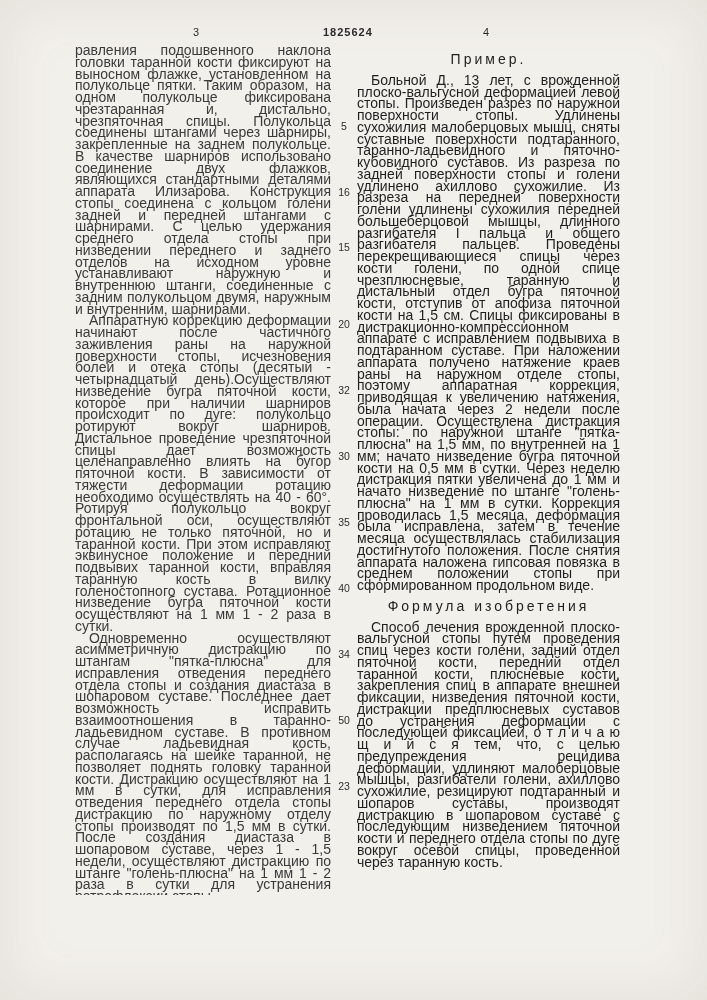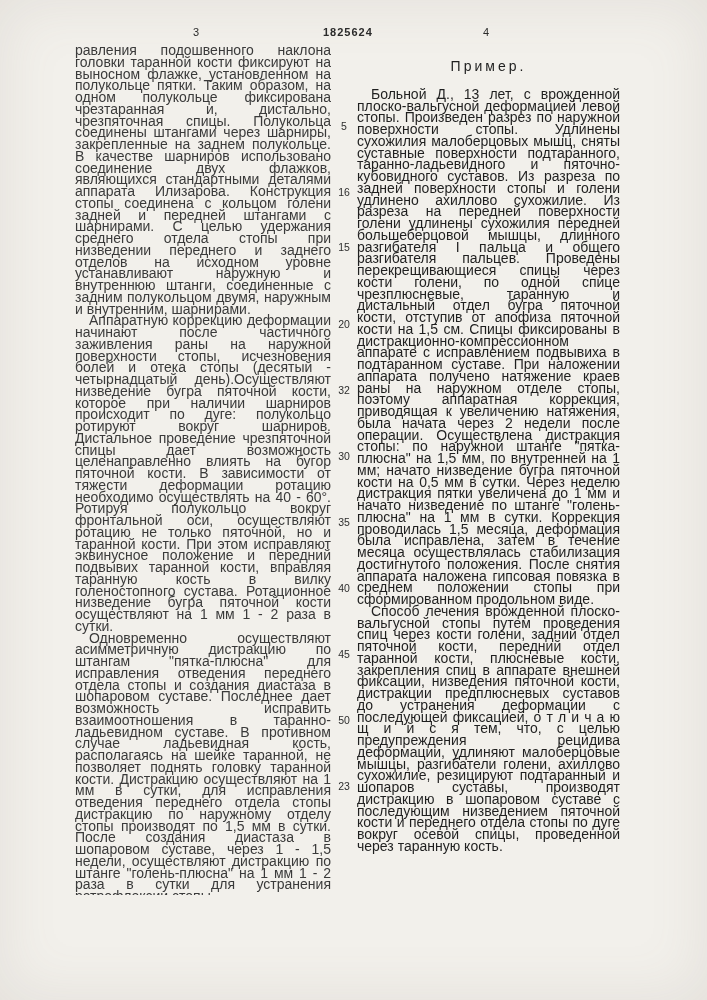--- a/index.html
+++ b/index.html
@@ -61,21 +61,21 @@
     color: #2e2e2e;
   }
 
   p { margin: 0; }
   p.indent { text-indent: 14px; }
 
   .heading {
     text-align: center;
     letter-spacing: 3px;
     text-indent: 0;
-    margin: 16px;
+    margin: 9px;
   }
 </style>
 </head>
 <body>
 
 <div class="page">
 
   <div class="header">
     <span class="pg-left">3</span>
     <span class="pat-num">1825624</span>
@@ -92,26 +92,27 @@
 
     <div class="gutter">
       <span style="top:75px">5</span>
       <span style="top:141px">16</span>
       <span style="top:196px">15</span>
       <span style="top:273px">20</span>
       <span style="top:339px">32</span>
       <span style="top:405px">30</span>
       <span style="top:471px">35</span>
       <span style="top:537px">40</span>
-      <span style="top:603px">45</span>
+      <span style="top:603px">34</span>
       <span style="top:669px">50</span>
       <span style="top:735px">23</span>
     </div>
 
     <div class="col col-right">
       <p class="heading">Пример.</p>
       <p class="indent">Больной Д., 13 лет, с врожденной плоско-вальгусной деформацией левой стопы. Произведен разрез по наружной поверхности стопы. Удлинены сухожилия малоберцовых мышц, сняты суставные поверхности подтаранного, таранно-ладьевидного и пяточно-кубовидного суставов. Из разреза по задней поверхности стопы и голени удлинено ахиллово сухожилие. Из разреза на передней поверхности голени удлинены сухожилия передней большеберцовой мышцы, длинного разгибателя I пальца и общего разгибателя пальцев. Проведены перекрещивающиеся спицы через кости голени, по одной спице чрезплюсневые, таранную и дистальный отдел бугра пяточной кости, отступив от апофиза пяточной кости на 1,5 см. Спицы фиксированы в дистракционно-компрессионном аппарате с исправлением подвывиха в подтаранном суставе. При наложении аппарата получено натяжение краев раны на наружном отделе стопы, поэтому аппаратная коррекция, приводящая к увеличению натяжения, была начата через 2 недели после операции. Осуществлена дистракция стопы: по наружной штанге "пятка-плюсна" на 1,5 мм, по внутренней на 1 мм; начато низведение бугра пяточной кости на 0,5 мм в сутки. Через неделю дистракция пятки увеличена до 1 мм и начато низведение по штанге "голень-плюсна" на 1 мм в сутки. Коррекция проводилась 1,5 месяца, деформация была исправлена, затем в течение месяца осуществлялась стабилизация достигнутого положения. После снятия аппарата наложена гипсовая повязка в среднем положении стопы при сформированном продольном виде.</p>
+      <p class="heading">Формула изобретения</p>
       <p class="indent">Способ лечения врожденной плоско-вальгусной стопы путем проведения спиц через кости голени, задний отдел пяточной кости, передний отдел таранной кости, плюсневые кости, закрепления спиц в аппарате внешней фиксации, низведения пяточной кости, дистракции предплюсневых суставов до устранения деформации с последующей фиксацией, о т л и ч а ю щ и й с я тем, что, с целью предупреждения рецидива деформации, удлиняют малоберцовые мышцы, разгибатели голени, ахиллово сухожилие, резицируют подтаранный и шопаров суставы, производят дистракцию в шопаровом суставе с последующим низведением пяточной кости и переднего отдела стопы по дуге вокруг осевой спицы, проведенной через таранную кость.</p>
     </div>
 
   </div>
 
 </div>
 
 </body></html>

